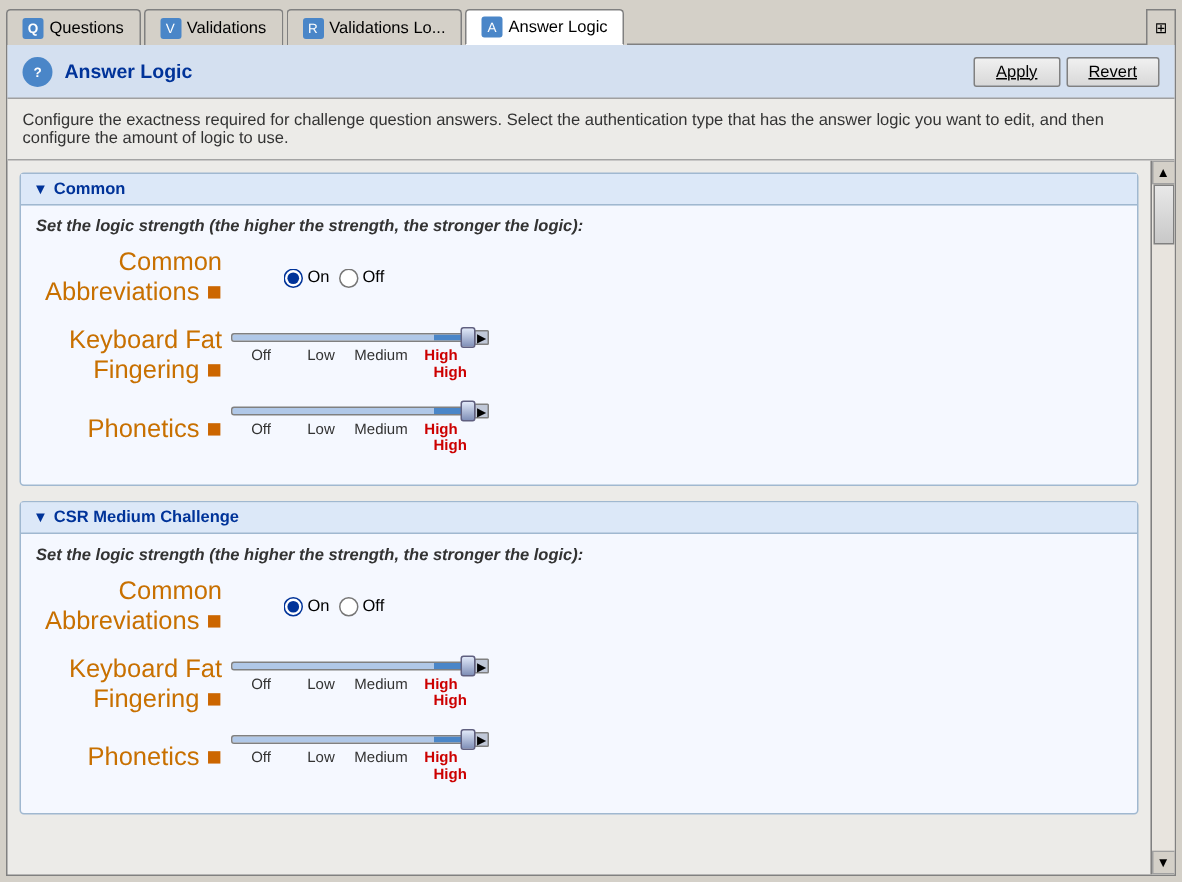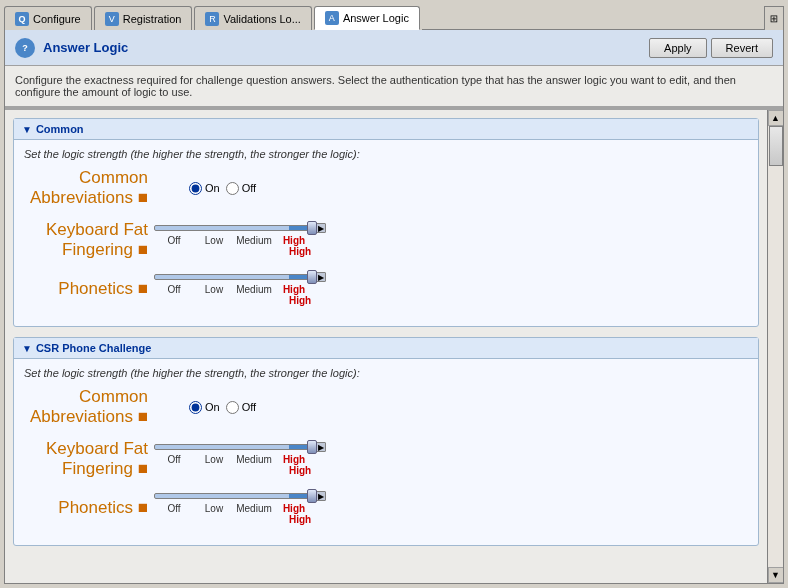--- a/index.html
+++ b/index.html
@@ -90,29 +90,30 @@
       display: flex;
       gap: 4px;
     }
     .btn {
       padding: 3px 14px;
       border: 1px solid #808080;
       background: linear-gradient(to bottom, #f0f0f0, #d8d8d8);
       cursor: pointer;
       font-size: 11px;
       border-radius: 2px;
+      text-decoration: underline;
     }
 
     
     .description {
       padding: 8px 10px;
       font-size: 11px;
       color: #333;
       background: #ecebe8;
-      border-bottom: 4px solid #a3a3a3;
+      border-bottom: 1px solid #a3a3a3;
     }
 
     
     .section {
       border: 1px solid #a0b8d0;
       background: #f5f8ff;
       border-radius: 3px;
       margin-bottom: 10px;
     }
     .section-header {
@@ -131,20 +132,21 @@
       cursor: pointer;
     }
     .section-body {
       padding: 8px 10px;
     }
     .logic-strength-label {
       font-size: 11px;
       color: #333;
       margin-bottom: 8px;
       font-style: italic;
+      font-weight: bold;
     }
 
     
     .setting-row {
       display: flex;
       align-items: center;
       margin-bottom: 12px;
       position: relative;
     }
     .setting-label {
@@ -287,25 +289,25 @@
       overflow-y: hidden;
       padding: 8px;
     }
   </style>
 </head>
 <body>
 
 <div class="tab-bar">
   <div class="tab">
     <span class="tab-icon tab-icon-q">Q</span>
-    <span>Configure</span>
+    <span>Questions</span>
   </div>
   <div class="tab">
     <span class="tab-icon tab-icon-v">V</span>
-    <span>Registration</span>
+    <span>Validations</span>
   </div>
   <div class="tab">
     <span class="tab-icon tab-icon-r">R</span>
     <span>Validations Lo...</span>
   </div>
   <div class="tab active">
     <span class="tab-icon tab-icon-a">A</span>
     <span>Answer Logic</span>
   </div>
   <div style="flex:1; border-bottom: 1px solid #808080; height:24px;"></div>
@@ -400,21 +402,21 @@
               <div class="slider-value-below">High</div>
             </div>
           </div>
 
         </div>
       </div>
 
       <div class="section">
         <div class="section-header">
           <span class="section-collapse-icon">▼</span>
-          <span>CSR Phone Challenge</span>
+          <span>CSR Medium Challenge</span>
         </div>
         <div class="section-body">
           <div class="logic-strength-label">Set the logic strength (the higher the strength, the stronger the logic):</div>
 
           <div class="setting-row">
             <div class="setting-label">
               <span>Common Abbreviations</span>
               <span class="setting-label-dot"> ■</span>
             </div>
             <div class="radio-group">

